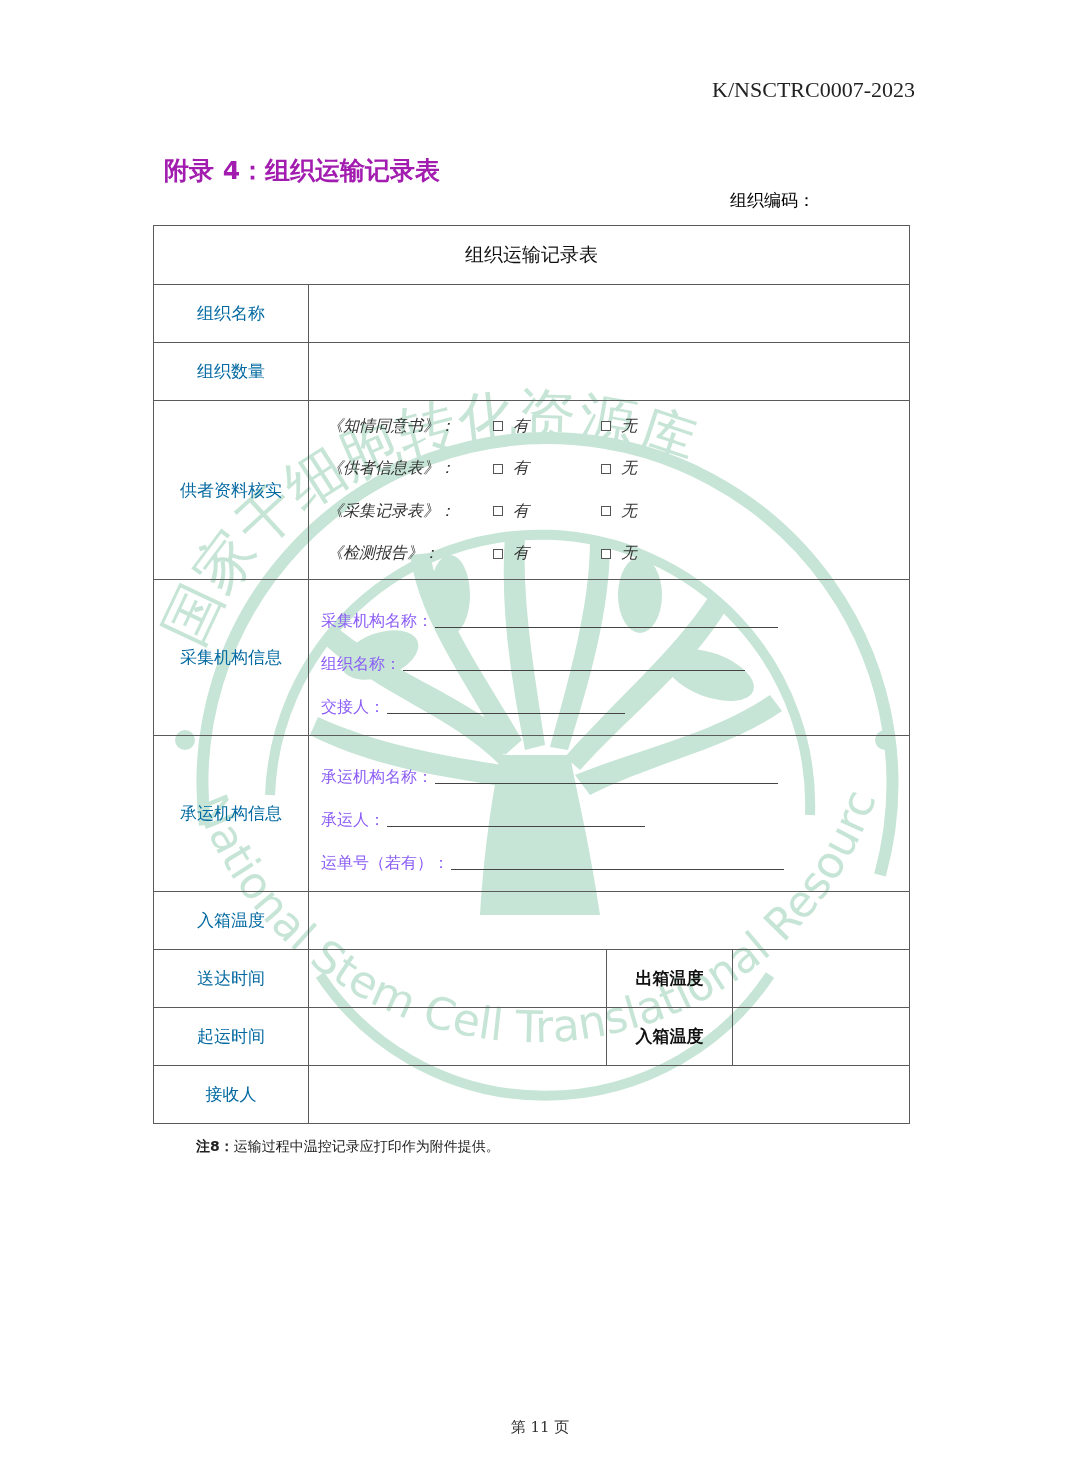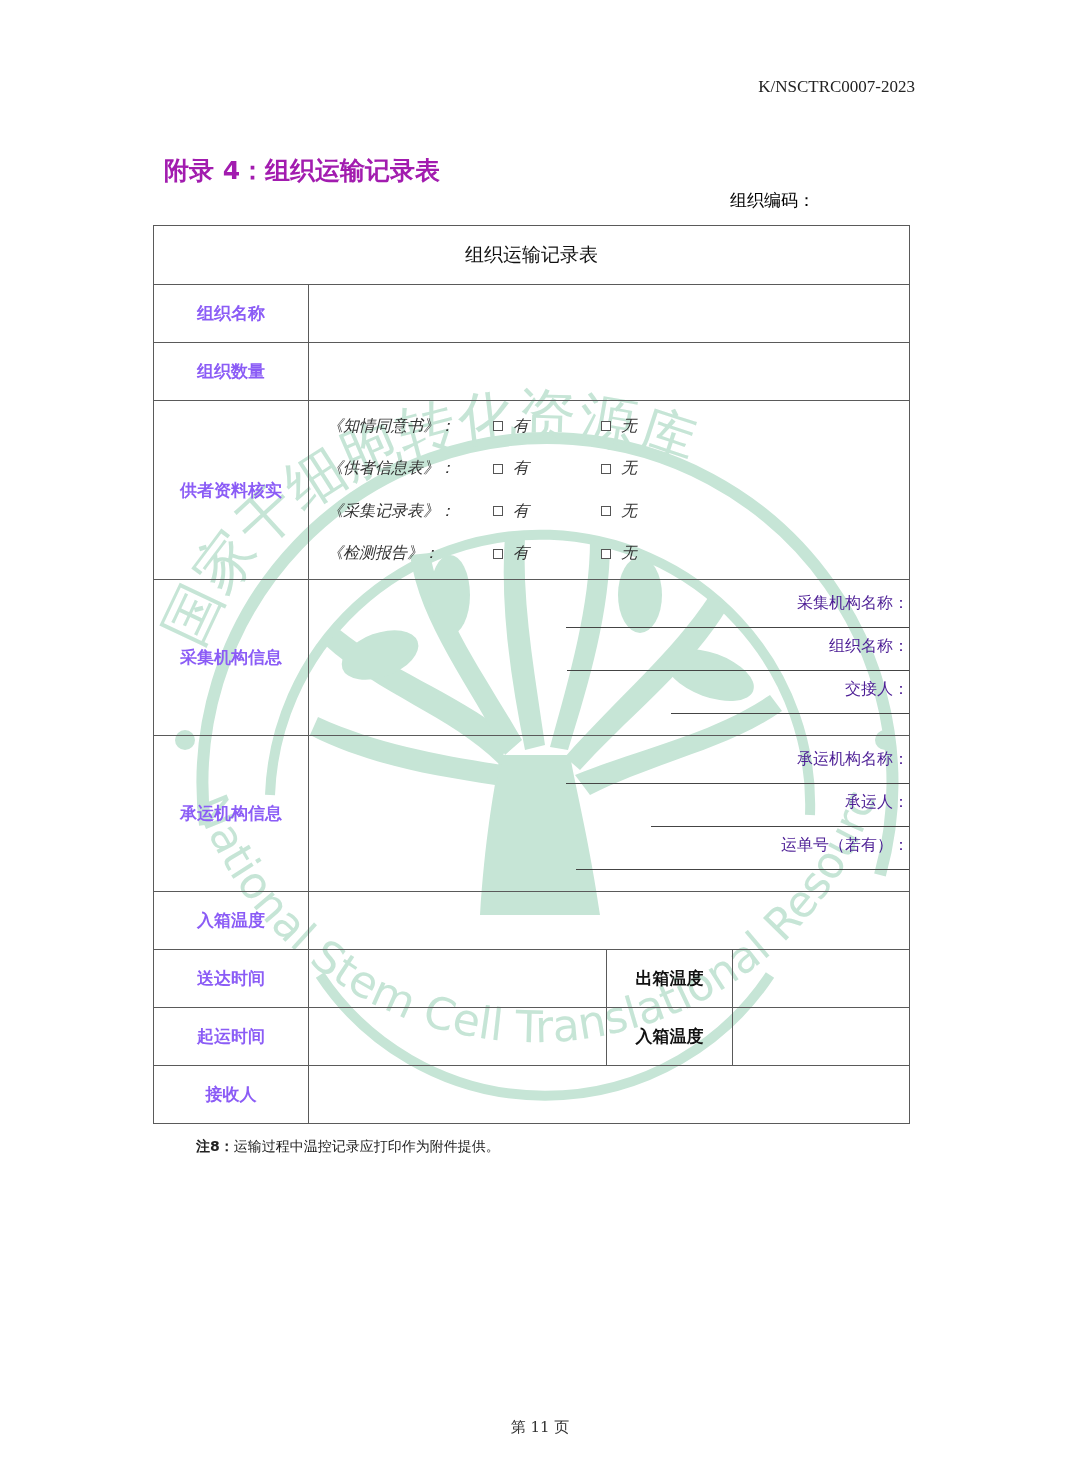--- a/index.html
+++ b/index.html
@@ -3,21 +3,21 @@
 <meta charset="utf-8">
 <style>
   html, body { margin: 0; padding: 0; background: #ffffff; }
   body {
     width: 1080px; height: 1461px; position: relative; overflow: hidden;
     font-family: "DejaVu Serif", "Liberation Serif", serif;
     color: #1a1a1a;
   }
   .doc-code {
     position: absolute; right: 165px; top: 77px;
-    font-family: "Liberation Serif", serif; font-size: 17px; color: #222;
+    font-family: "Liberation Serif", serif; font-size: 22px; color: #222;
   }
   .appendix-title {
     position: absolute; left: 164px; top: 154px;
     font-family: "DejaVu Sans", sans-serif; font-weight: bold; font-size: 25px; color: #a21caf;
   }
   .tissue-code {
     position: absolute; left: 730px; top: 189px;
     font-family: "DejaVu Serif", serif; font-size: 17px; color: #000000;
   }
   
@@ -31,41 +31,41 @@
   }
   .form-table td {
     border: 1.3px solid #5a5a5a; padding: 0; vertical-align: middle;
   }
   .title-cell {
     height: 58px; text-align: center;
     font-family: "DejaVu Sans", sans-serif; font-size: 19px; color: #111;
   }
   .label-cell {
     width: 154px; text-align: center;
-    font-family: "DejaVu Sans", sans-serif; font-weight: bold; font-size: 17px; color: #8b5cf6;
+    font-family: "DejaVu Sans", sans-serif; font-weight: normal; font-size: 17px; color: #0369a1;
   }
   .value-cell { }
   .row-58 { height: 58px; }
   .row-179 { height: 179px; }
   .row-156 { height: 156px; }
   .checklist { padding: 0 0 0 18px; font-style: italic; }
   .check-row {
     display: flex; align-items: center; height: 42.5px;
     font-family: "DejaVu Serif", serif; font-size: 16px; color: #333;
   }
   .check-doc { width: 166px; white-space: nowrap; }
   .check-opt { display: flex; align-items: center; width: 108px; cursor: pointer; }
   .check-box {
     display: inline-block; width: 8px; height: 8px; border: 1px solid #555;
     margin-right: 10px; background: #fff;
   }
   .info-block { padding-left: 12px; }
   .info-row {
     display: flex; align-items: flex-end; height: 43px;
-    font-family: "DejaVu Serif", serif; font-size: 16px; color: #4c1d95; flex-direction: column;
+    font-family: "DejaVu Serif", serif; font-size: 16px; color: #8b5cf6;
   }
   .info-label { white-space: nowrap; padding-bottom: 4px; }
   .blank-line {
     border-bottom: 1px solid #444; height: 20px; margin-bottom: 8px; margin-left: 2px;
   }
   .sub-label {
     width: 125px; text-align: center;
     font-family: "DejaVu Sans", sans-serif; font-weight: bold; font-size: 17px; color: #111;
   }
   .note {

